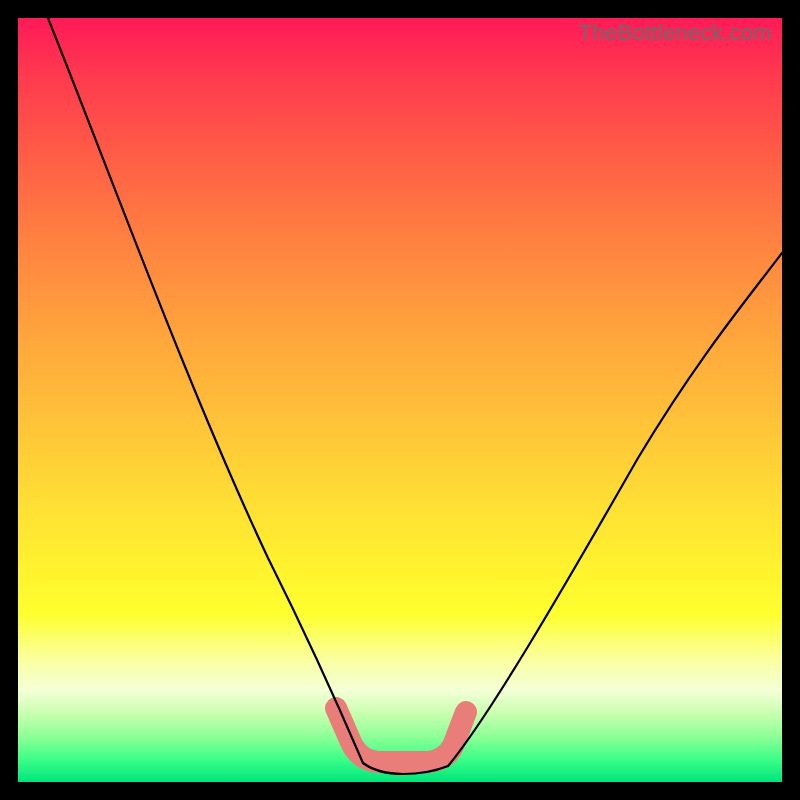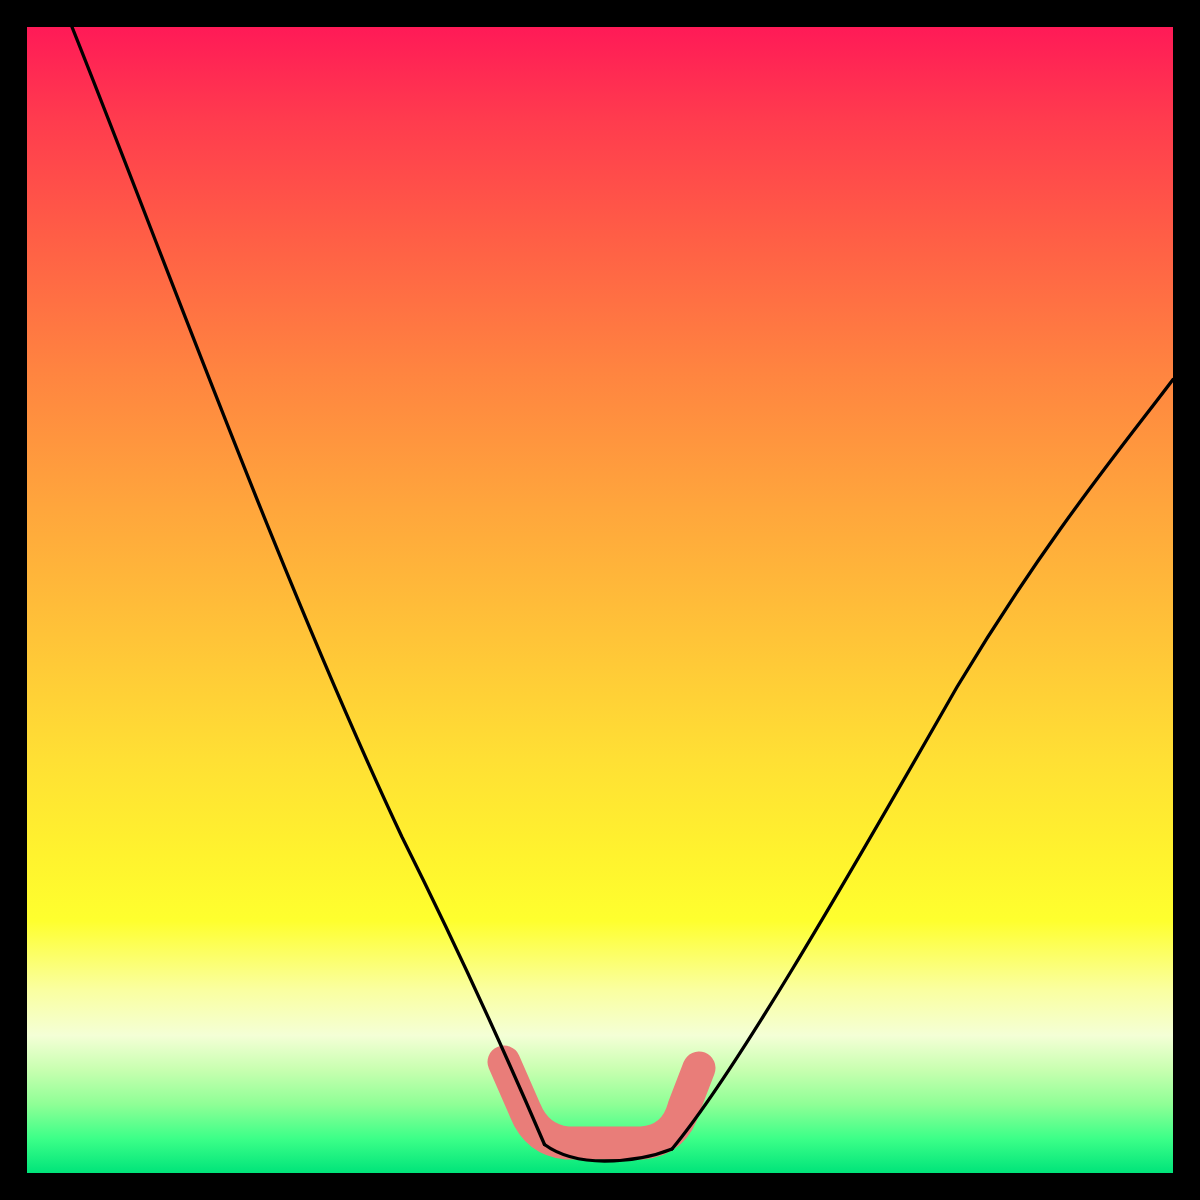--- a/index.html
+++ b/index.html
@@ -73,20 +73,21 @@
     stroke-linecap: round;
     stroke-linejoin: round;
   }
 </style>
 </head>
 <body>
 
 <div class="frame">
   <div class="plot">
 
+    <div class="watermark">TheBottleneck.com</div>
 
     <svg class="curves" viewBox="0 0 764 764" preserveAspectRatio="none">
 
       <path class="blob" d="M 318 690
                L 332 722
                Q 340 742 360 744
                L 410 744
                Q 432 742 438 720
                L 448 694"></path>
 

